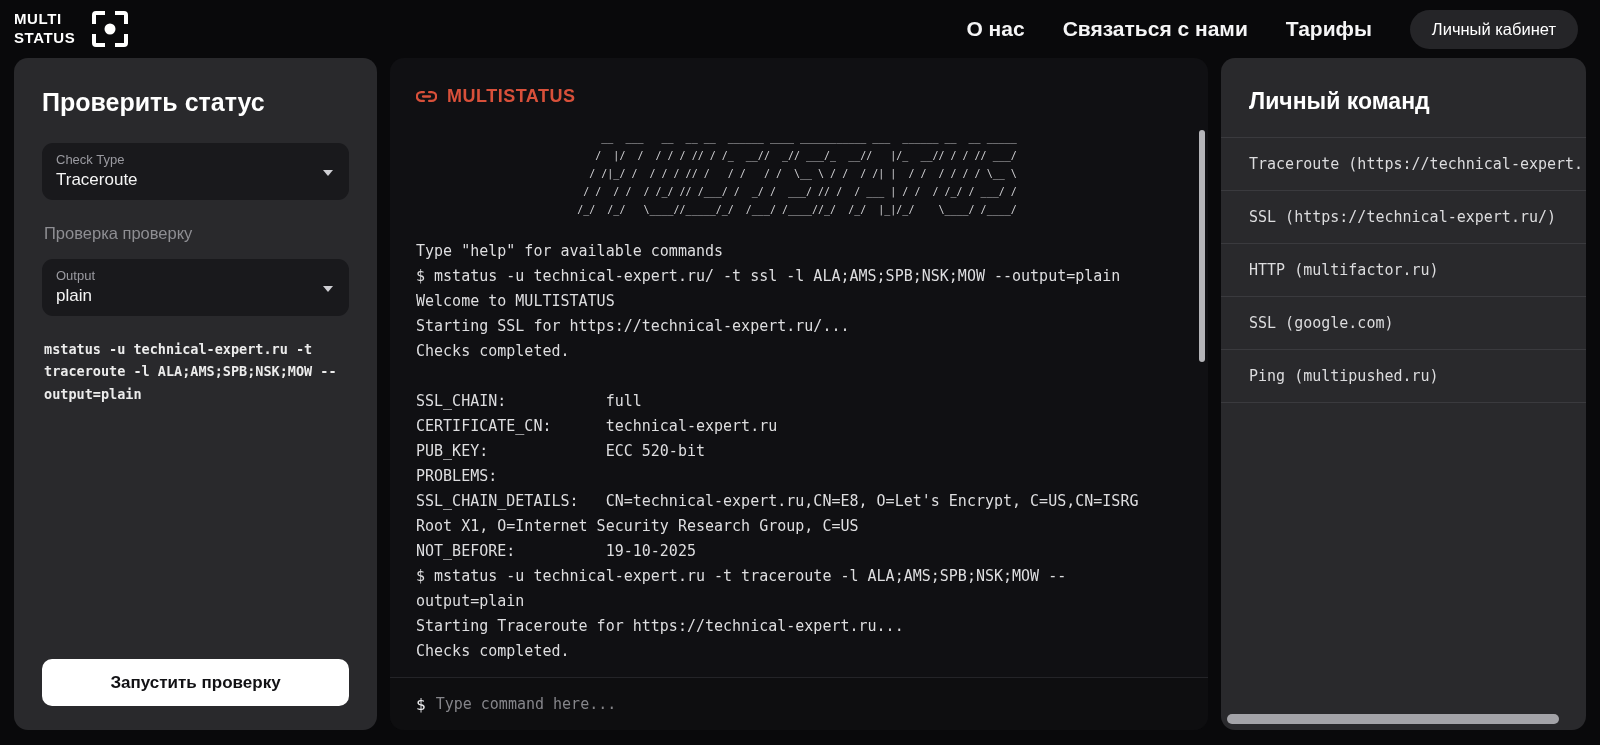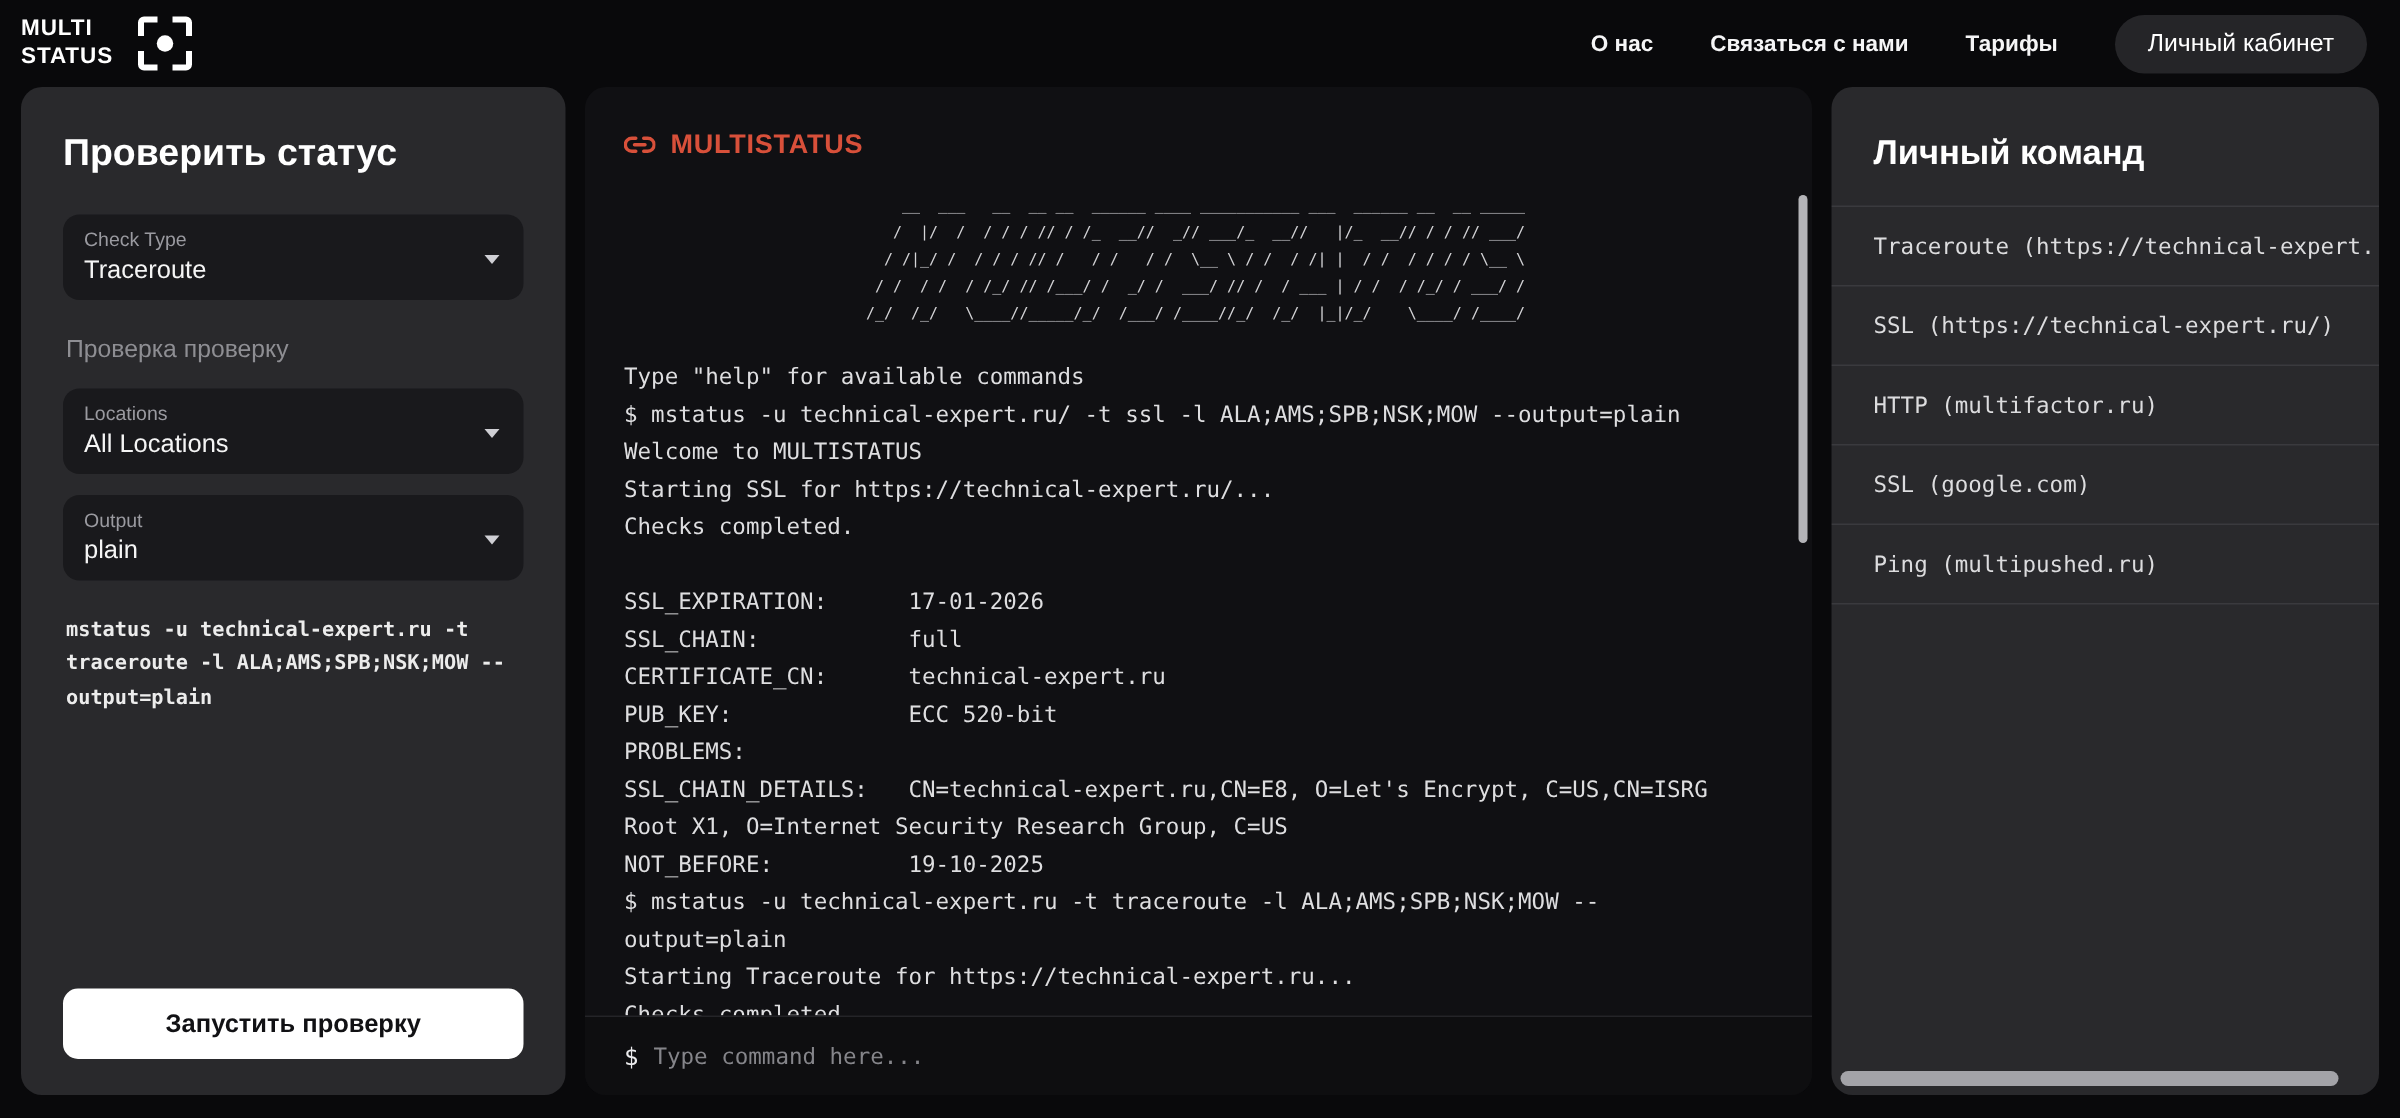--- a/index.html
+++ b/index.html
@@ -12,21 +12,21 @@
   }
   
   .header {
     height:58px; display:flex; align-items:center;
     padding:0 22px 0 14px;
   }
   .logo { display:flex; align-items:center; gap:16px; }
   .logo-text { font-size:15px; font-weight:800; line-height:1.25; letter-spacing:.6px; color:#fff; }
   .logo-icon { width:38px; height:38px; display:block; }
   .nav { margin-left:auto; display:flex; align-items:center; gap:38px; }
-  .nav-link { font-size:15px; font-weight:700; color:#f5f5f6; cursor:pointer; }
+  .nav-link { font-size:21px; font-weight:700; color:#f5f5f6; cursor:pointer; }
   .nav-pill {
     background:#252528; border-radius:22px; padding:10px 22px;
     font-size:16.5px; font-weight:400; color:#fff; cursor:pointer;
   }
   
   .main { display:flex; gap:13px; padding:0 14px; height:672px; }
   .panel { background:#29292c; border-radius:14px; }
   
   .form-panel { width:363px; padding:28px 28px 24px 28px; display:flex; flex-direction:column; }
   .form-title { font-size:25px; font-weight:700; color:#fff; margin:2px 0 26px 0; }
@@ -136,25 +136,20 @@
 
     <div class="field">
       <div class="field-label">Check Type</div>
       <div class="field-value">Traceroute</div>
       <span class="chevron"></span>
     </div>
 
     <div class="section-label">Проверка проверку</div>
 
 
-    <div class="field">
-      <div class="field-label">Locations</div>
-      <div class="field-value">All Locations</div>
-      <span class="chevron"></span>
-    </div>
 
     <div class="field">
       <div class="field-label">Output</div>
       <div class="field-value">plain</div>
       <span class="chevron"></span>
     </div>
 
     <div class="cmd-preview">mstatus -u technical-expert.ru -t traceroute -l ALA;AMS;SPB;NSK;MOW --output=plain</div>
 
     <button class="submit-btn">Запустить проверку</button>
@@ -176,21 +171,20 @@
   / /|_/ /  / / / // /   / /   / /  \__ \ / /  / /| |  / /  / / / / \__ \
  / /  / /  / /_/ // /___/ /  _/ /  ___/ // /  / ___ | / /  / /_/ / ___/ /
 /_/  /_/   \____//_____/_/  /___/ /____//_/  /_/  |_|/_/    \____/ /____/</pre>
       </div>
       <div class="t-line">Type "help" for available commands</div>
       <div class="t-line">$ mstatus -u technical-expert.ru/ -t ssl -l ALA;AMS;SPB;NSK;MOW --output=plain</div>
       <div class="t-line">Welcome to MULTISTATUS</div>
       <div class="t-line">Starting SSL for https://technical-expert.ru/...</div>
       <div class="t-line">Checks completed.</div>
       <div class="t-line"></div>
-      <div class="t-line">SSL_EXPIRATION:      17-01-2026</div>
       <div class="t-line">SSL_CHAIN:           full</div>
       <div class="t-line">CERTIFICATE_CN:      technical-expert.ru</div>
       <div class="t-line">PUB_KEY:             ECC 520-bit</div>
       <div class="t-line">PROBLEMS:</div>
       <div class="t-line">SSL_CHAIN_DETAILS:   CN=technical-expert.ru,CN=E8, O=Let's Encrypt, C=US,CN=ISRG Root X1, O=Internet Security Research Group, C=US</div>
       <div class="t-line">NOT_BEFORE:          19-10-2025</div>
       <div class="t-line">$ mstatus -u technical-expert.ru -t traceroute -l ALA;AMS;SPB;NSK;MOW --output=plain</div>
       <div class="t-line">Starting Traceroute for https://technical-expert.ru...</div>
       <div class="t-line">Checks completed.</div>
     </div>

